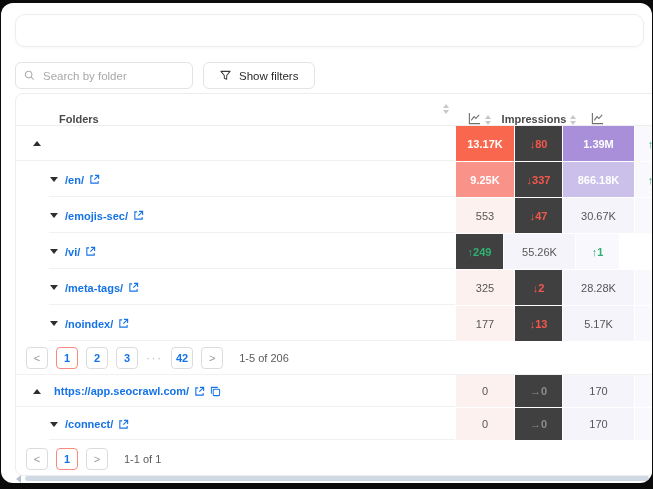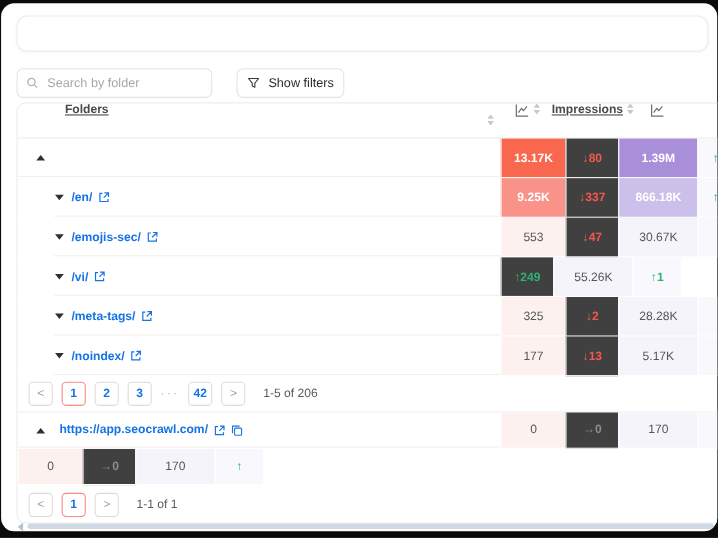--- a/index.html
+++ b/index.html
@@ -8,25 +8,25 @@
     width:653px; height:489px; position:relative; overflow:hidden;
     background:#0b0b0b;
     font-family:"Liberation Sans","DejaVu Sans",sans-serif;
   }
   .window{position:absolute;left:1px;top:3px;width:651px;height:480px;background:#fff;border-radius:12px;overflow:hidden;}
   .topbox{position:absolute;left:14px;top:11px;width:629px;height:33px;background:#fff;border:1px solid #ededed;border-radius:10px;box-shadow:0 1px 3px rgba(0,0,0,.04);}
   
   .search{position:absolute;left:14px;top:59px;width:178px;height:27px;border:1px solid #e4e4e4;border-radius:6px;background:#fff;display:flex;align-items:center;padding:0 8px;gap:6px;}
   .search input{border:none;outline:none;font-size:11.5px;color:#333;width:100%;font-family:inherit;background:transparent;}
   .search input::placeholder{color:#a8a8a8;}
-  .filters-btn{position:absolute;left:214px;top:59px;height:27px;padding:0 9px;border:1px solid #e4e4e4;border-radius:6px;background:#fff;display:flex;align-items:center;gap:8px;font-size:11.5px;color:#2b2b2b;cursor:pointer;}
+  .filters-btn{position:absolute;left:202px;top:59px;height:27px;padding:0 16px;border:1px solid #e4e4e4;border-radius:6px;background:#fff;display:flex;align-items:center;gap:8px;font-size:11.5px;color:#2b2b2b;cursor:pointer;}
   
   .card{position:absolute;left:14px;top:90px;width:664px;height:383px;background:#fff;border:1px solid #ededed;border-radius:8px;}
   .thead{display:flex;height:32px;align-items:center;border-bottom:1px solid #ededed;}
-  .hc{display:flex;align-items:flex-start;justify-content:center;gap:4px;font-size:11px;color:#4a4a4a;font-weight:bold;height:100%;text-decoration:underline;}
+  .hc{display:flex;align-items:flex-end;justify-content:center;gap:4px;font-size:11px;color:#4a4a4a;font-weight:bold;height:100%;}
   .c-fold{width:439px;} .c-clicks{width:59px;} .c-ctrend{width:48px;} .c-imp{width:72px;} .c-itrend{width:44px;}
   .hc-fold{justify-content:flex-start;padding-left:43px;position:relative;}
   .hc-fold .sorter{position:absolute;right:6px;top:10px;}
   .sorter{display:flex;flex-direction:column;gap:2px;cursor:pointer;}
   .s-up{width:0;height:0;border-left:3px solid transparent;border-right:3px solid transparent;border-bottom:4px solid #c8c8c8;}
   .s-down{width:0;height:0;border-left:3px solid transparent;border-right:3px solid transparent;border-top:4px solid #c8c8c8;}
   .s-down.active{border-top-color:#f5222d;}
   
   .row{display:flex;height:36px;}
   .row.g2{height:33px;}
@@ -265,20 +265,32 @@
             </span>
         </a>
       </div>
       <div class="cell c-clicks heat-light">0</div>
       <div class="cell c-ctrend ct-bg t-flat">→0</div>
       <div class="cell c-imp imp-light">170</div>
       <div class="cell c-itrend it-bg t-up">↑</div>
     </div>
 
     <div class="row child g2">
+      <div class="cell cell-folders c-fold">
+        <span class="caret down"></span>
+        <a class="flink">
+          <span>/connect/</span>
+          <span class="licon">
+              <svg width="11" height="11" viewBox="0 0 12 12">
+                <path d="M4.5 2H2v8h8V7.5" fill="none" stroke="#1673e6" stroke-width="1.2"></path>
+                <path d="M6.5 1.5H10.5V5.5M10.3 1.7L5.8 6.2" fill="none" stroke="#1673e6" stroke-width="1.2"></path>
+              </svg>
+            </span>
+        </a>
+      </div>
       <div class="cell c-clicks heat-light">0</div>
       <div class="cell c-ctrend ct-bg t-flat">→0</div>
       <div class="cell c-imp imp-light">170</div>
       <div class="cell c-itrend it-bg t-up">↑</div>
     </div>
 
     <div class="pagrow last">
       <div class="pbtn nav">&lt;</div>
       <div class="pbtn active">1</div>
       <div class="pbtn nav">&gt;</div>

